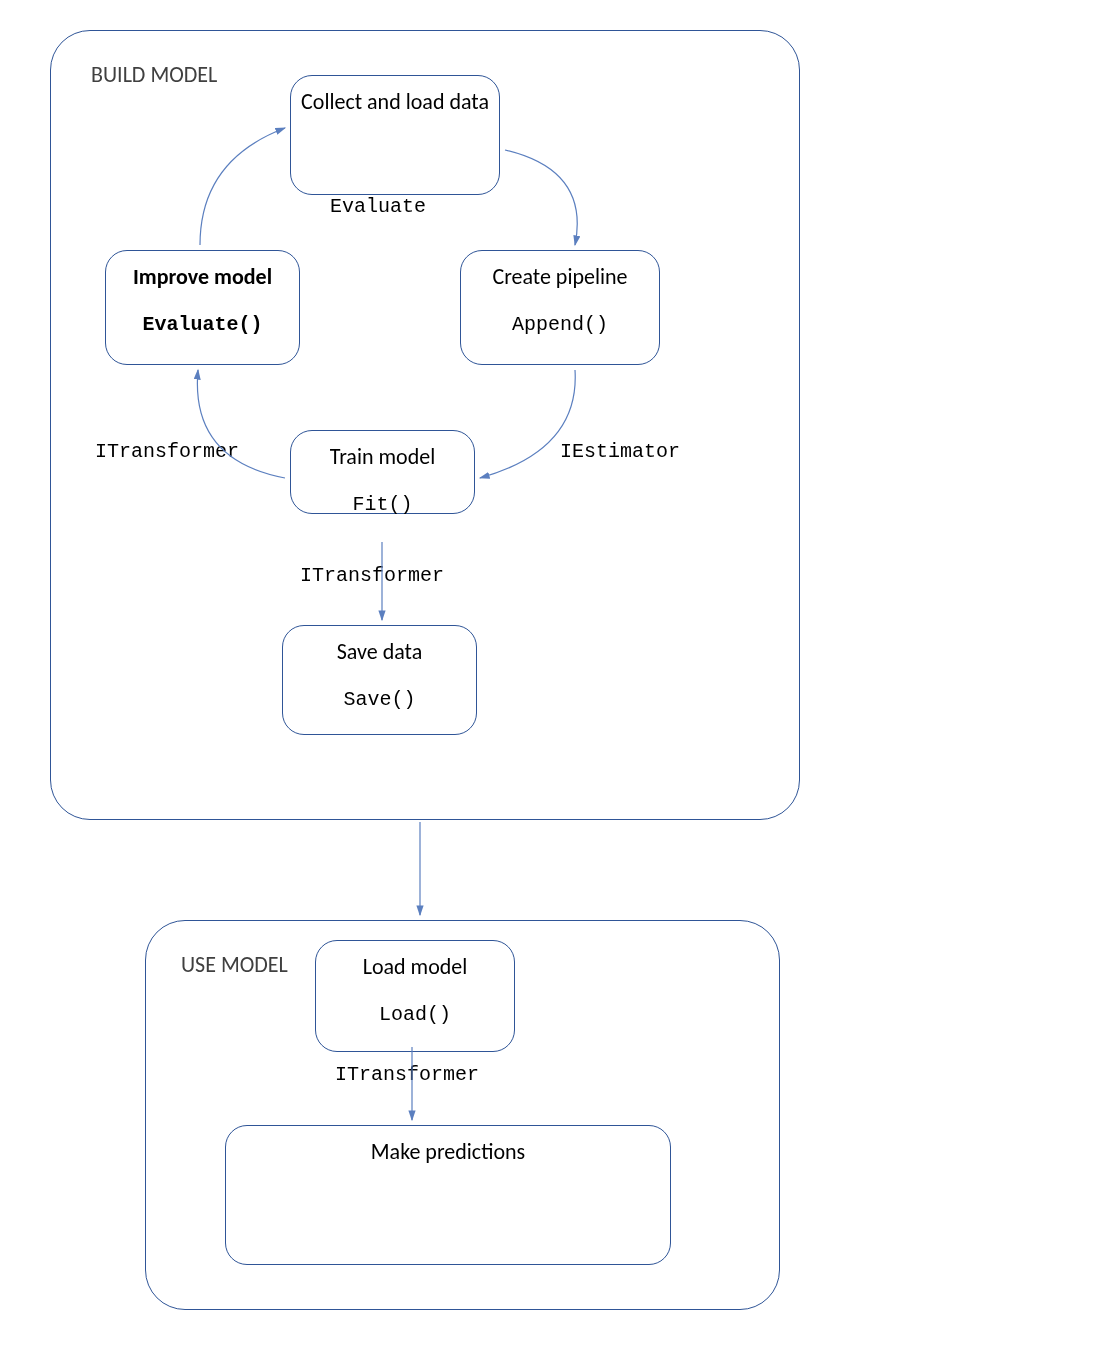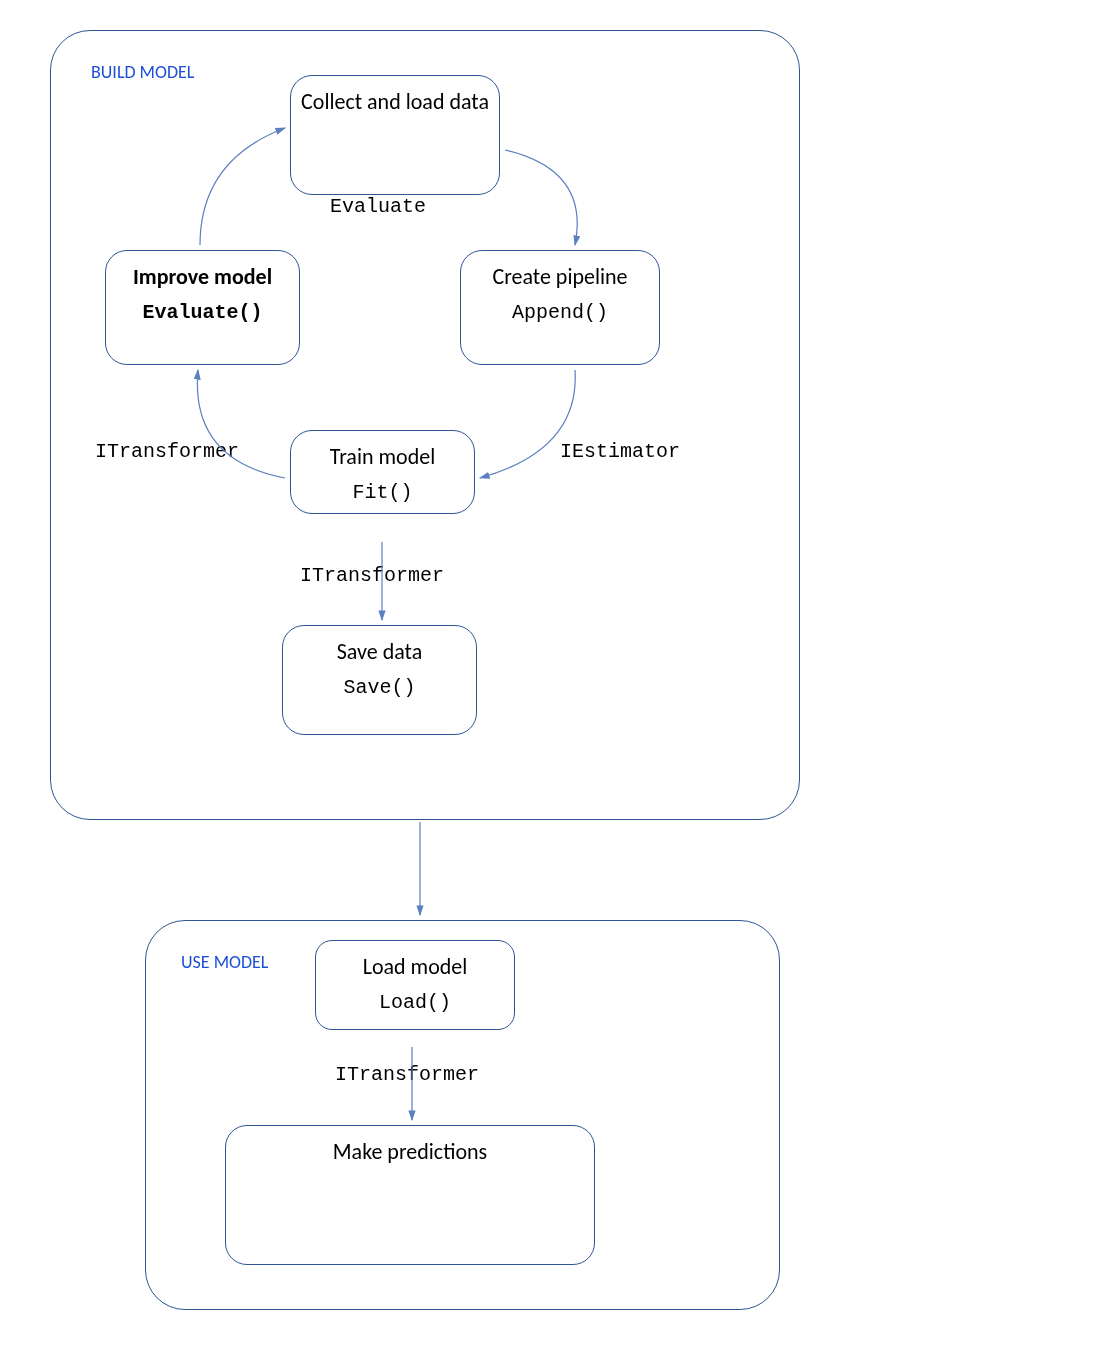--- a/index.html
+++ b/index.html
@@ -13,41 +13,41 @@
     position: relative;
   }
   .container {
     position: absolute;
     border: 1.5px solid #2f5597;
     border-radius: 40px;
     background: #fff;
   }
   .container-label {
     position: absolute;
-    font-size: 18px;
-    color: #1d4ed8;
+    font-size: 22px;
+    color: #404040;
   }
   .node {
     position: absolute;
     border: 1.5px solid #2f5597;
     border-radius: 22px;
     background: #fff;
     text-align: center;
     padding-top: 12px;
   }
   .node-title {
     font-size: 22px;
     color: #000;
     line-height: 1.3;
   }
   .node-method {
     font-family: Consolas, 'Courier New', monospace;
     font-size: 20px;
     color: #000;
-    margin-top: 9px;
+    margin-top: 21px;
   }
   .edge-label {
     position: absolute;
     font-family: Consolas, 'Courier New', monospace;
     font-size: 20px;
     color: #000;
   }
   svg.overlay {
     position: absolute;
     left: 0; top: 0;
@@ -89,26 +89,26 @@
 
 <div class="edge-label" style="left:330px; top:195px;">Evaluate</div>
 <div class="edge-label" style="left:560px; top:440px;">IEstimator</div>
 <div class="edge-label" style="left:95px; top:440px;">ITransformer</div>
 <div class="edge-label" style="left:300px; top:564px;">ITransformer</div>
 
 <div class="container" style="left:145px; top:920px; width:635px; height:390px;">
   <div class="container-label" style="left:35px; top:30px;">USE MODEL</div>
 </div>
 
-<div class="node" style="left:315px; top:940px; width:200px; height:90px;border-radius:17px;">
+<div class="node" style="left:315px; top:940px; width:200px; height:112px;">
   <div class="node-title">Load model</div>
   <div class="node-method">Load()</div>
 </div>
 
-<div class="node" style="left:225px; top:1125px; width:370px; height:140px;">
+<div class="node" style="left:225px; top:1125px; width:446px; height:140px;">
   <div class="node-title">Make predictions</div>
 </div>
 
 <div class="edge-label" style="left:335px; top:1063px;">ITransformer</div>
 
 <svg class="overlay">
   <defs>
     <marker id="arrow" markerWidth="10" markerHeight="10" refX="8" refY="3" orient="auto" markerUnits="strokeWidth">
       <path d="M0,0 L0,6 L9,3 z" fill="#5b7fbf"></path>
     </marker>

